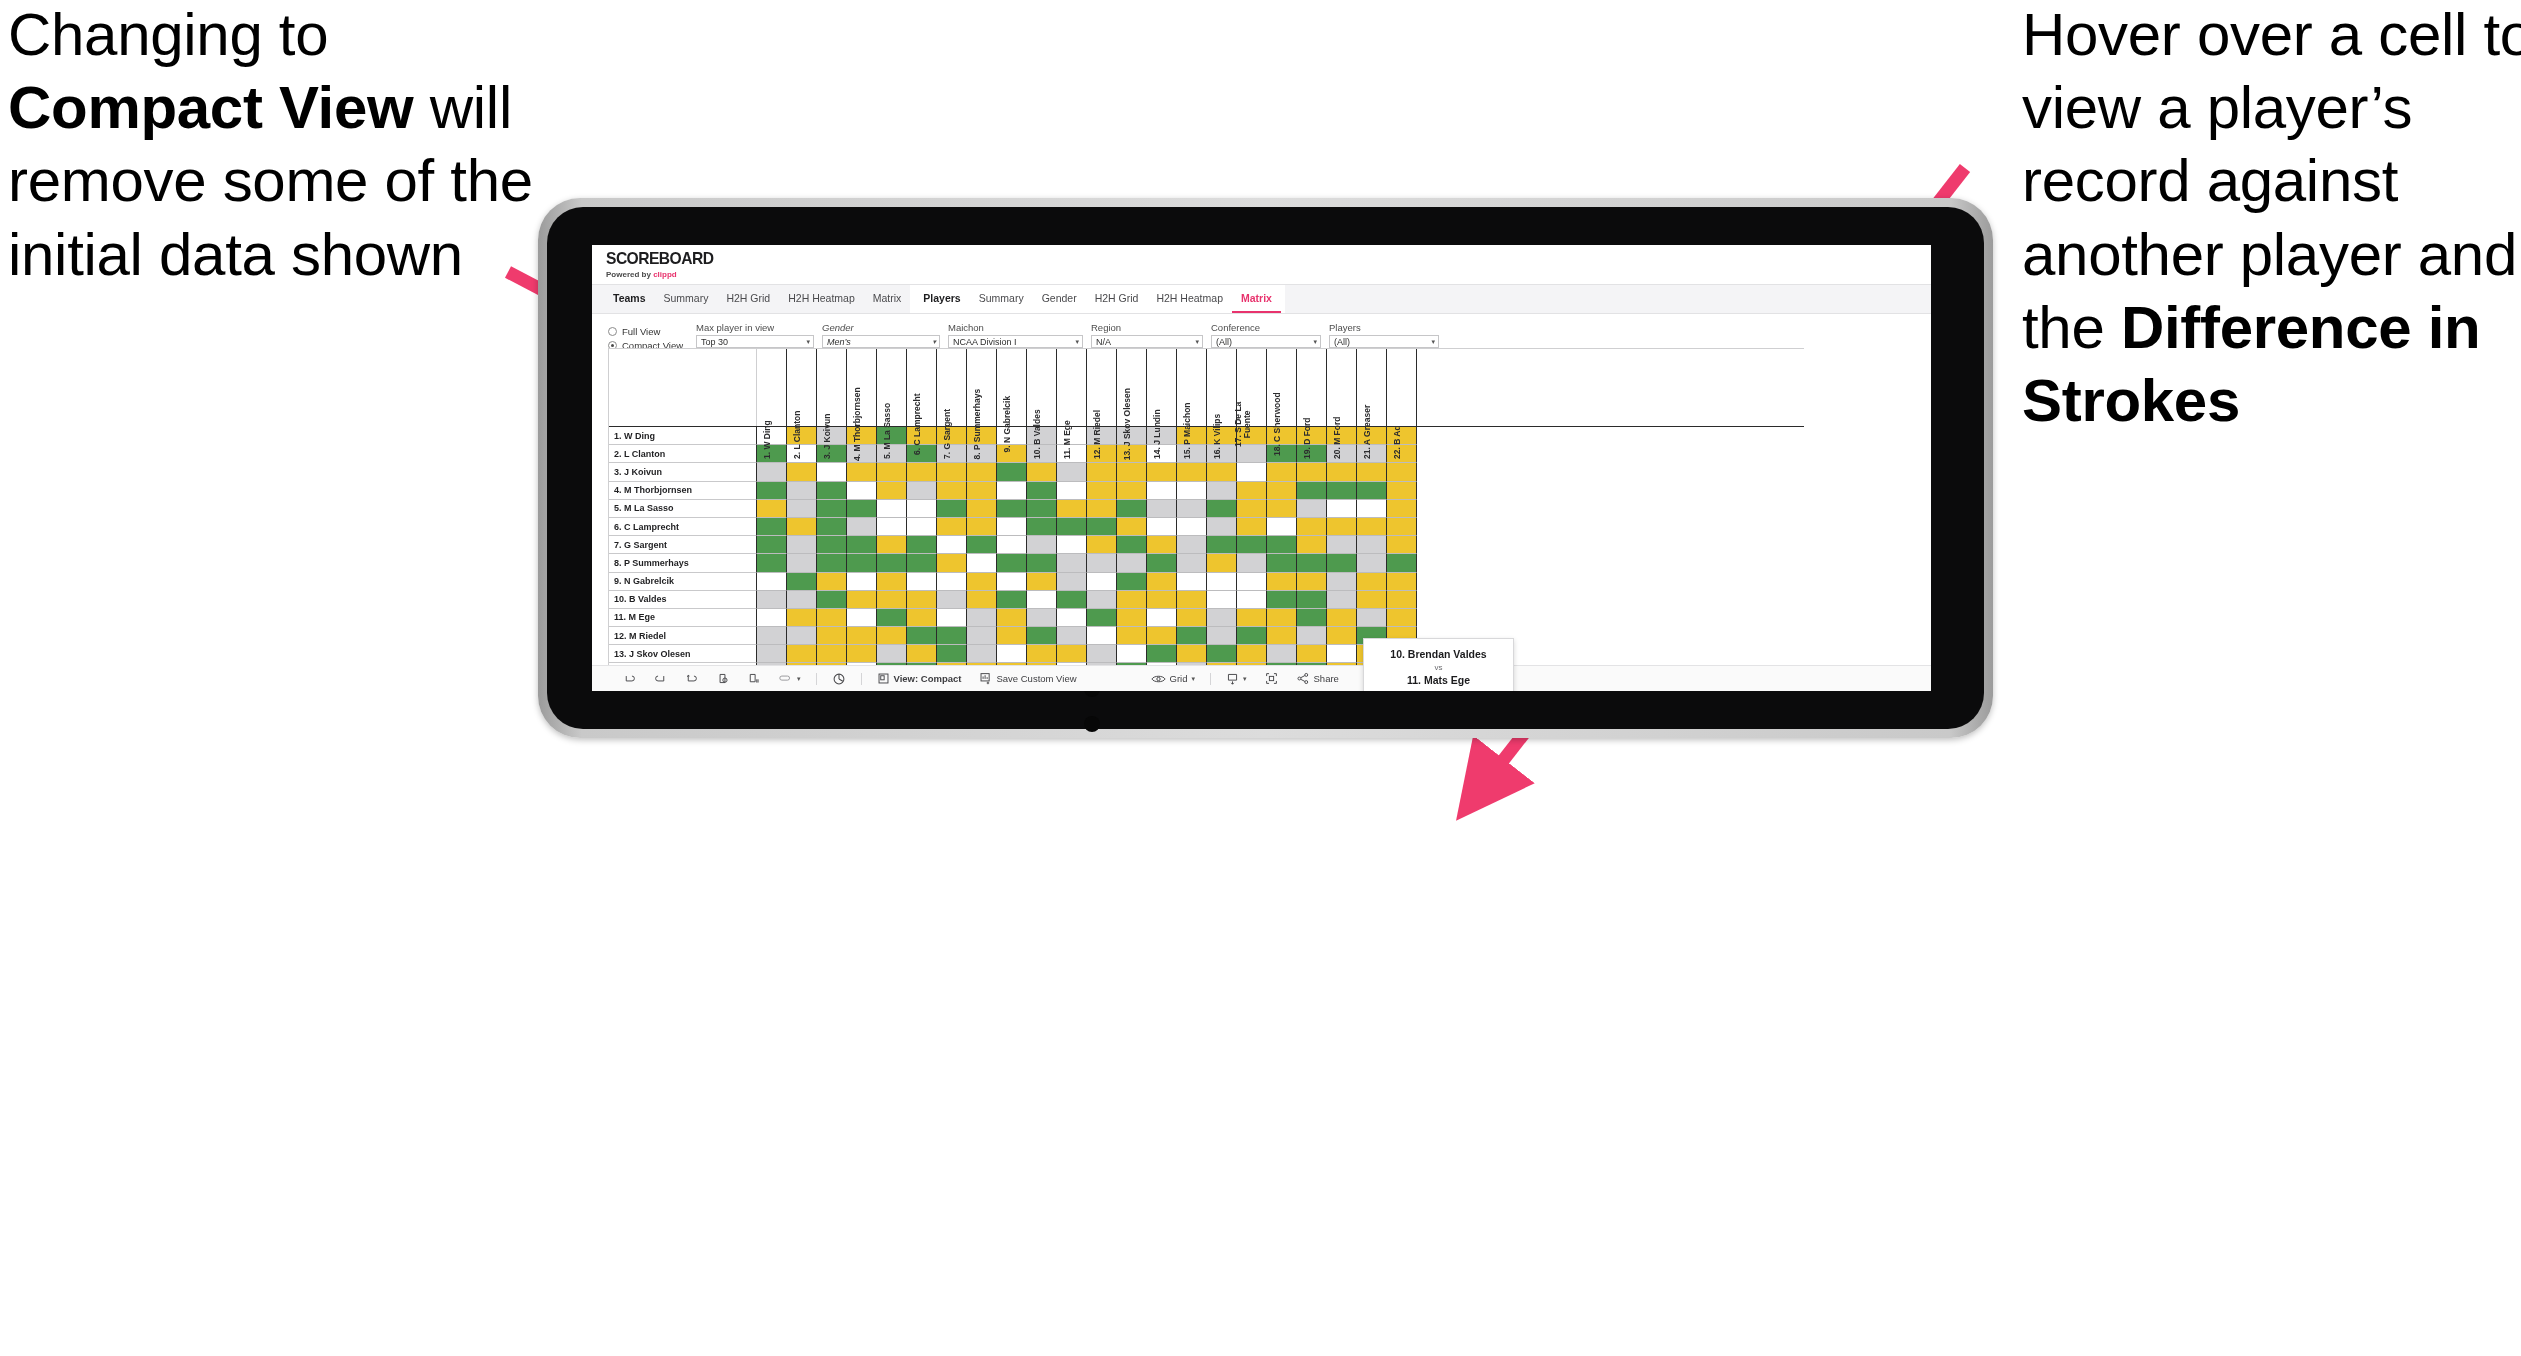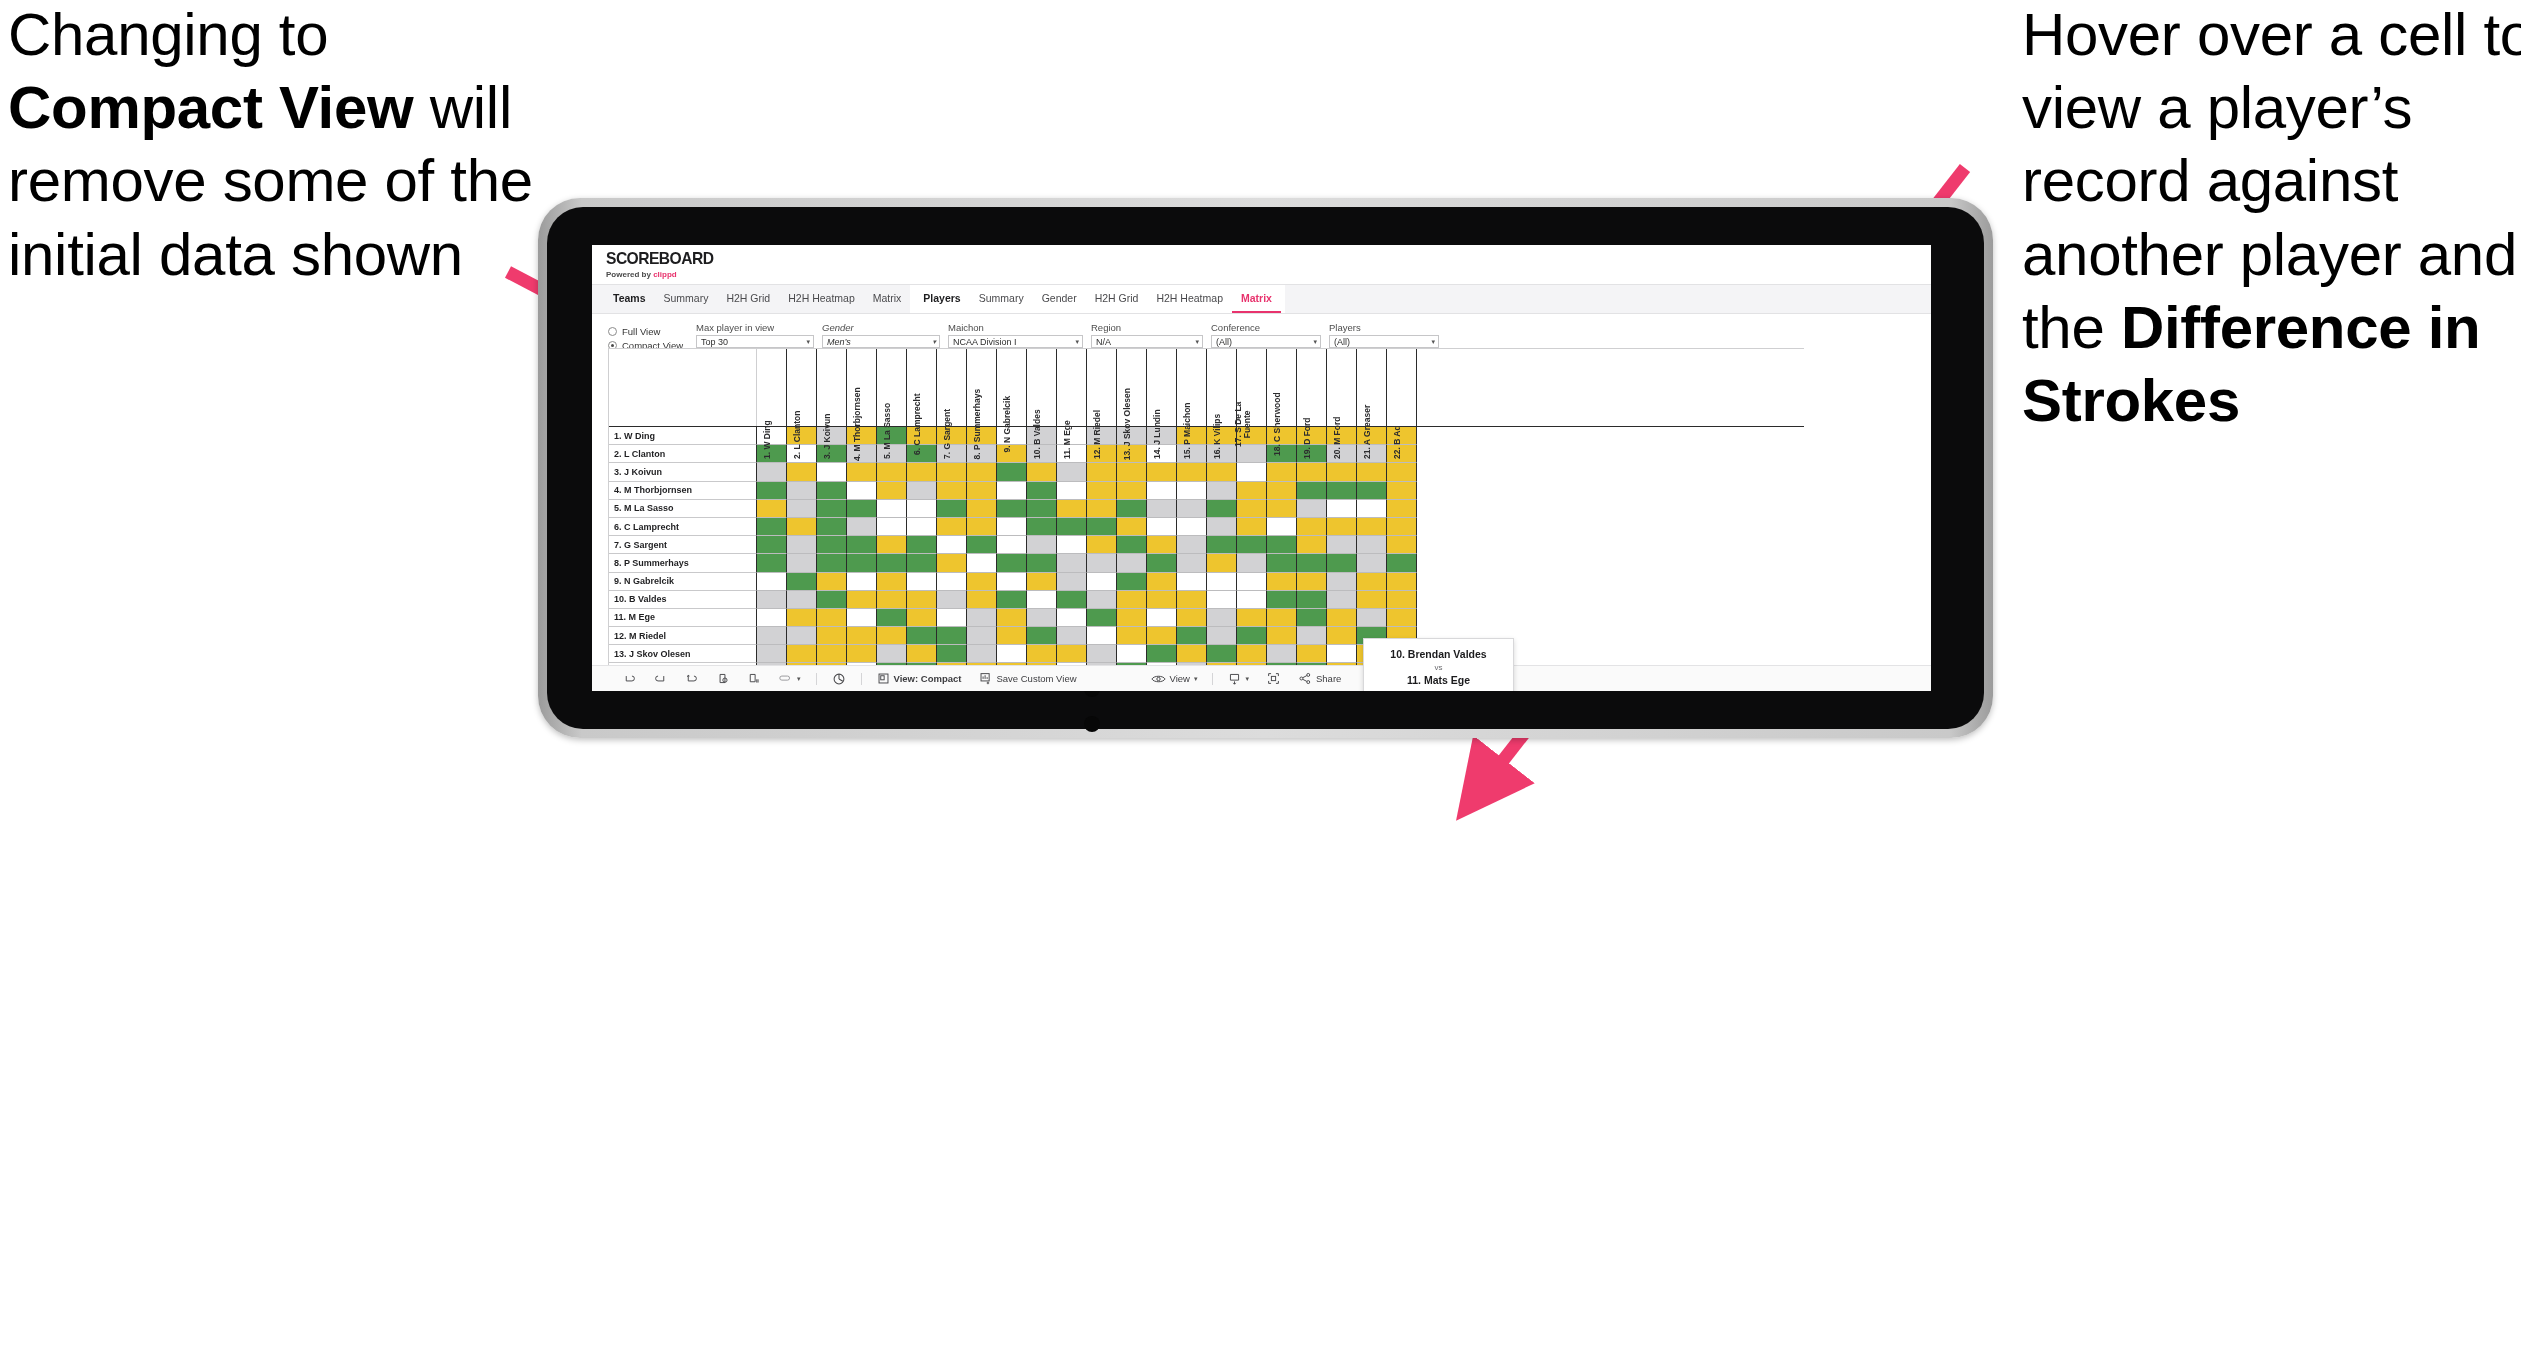--- a/index.html
+++ b/index.html
@@ -870,21 +870,21 @@
               </span>
               <span>Save Custom View</span>
             </div>
           <div class="tb-btn" style="margin-left:56px;">
               <span class="tb-ico">
                 <svg width="15" height="12" viewBox="0 0 18 12" fill="none" stroke="#4a4a4d" stroke-width="1.2">
                   <path d="M1 6 C4 1.6 14 1.6 17 6 C14 10.4 4 10.4 1 6 Z"></path>
                   <circle cx="9" cy="6" r="2"></circle>
                 </svg>
               </span>
-              <span>View</span>
+              <span>Grid</span>
               <span class="caret">▾</span>
             </div>
           <div class="tb-sep"></div>
           <div class="tb-btn">
               <span class="tb-ico">
                 <svg width="13" height="13" viewBox="0 0 16 16" fill="none" stroke="#4a4a4d" stroke-width="1.2">
                   <path d="M3 3 L13 3 L13 10 L3 10 Z"></path>
                   <path d="M8 11.5 L8 15 M6.4 13.4 L8 15 L9.6 13.4"></path>
                 </svg>
               </span>

